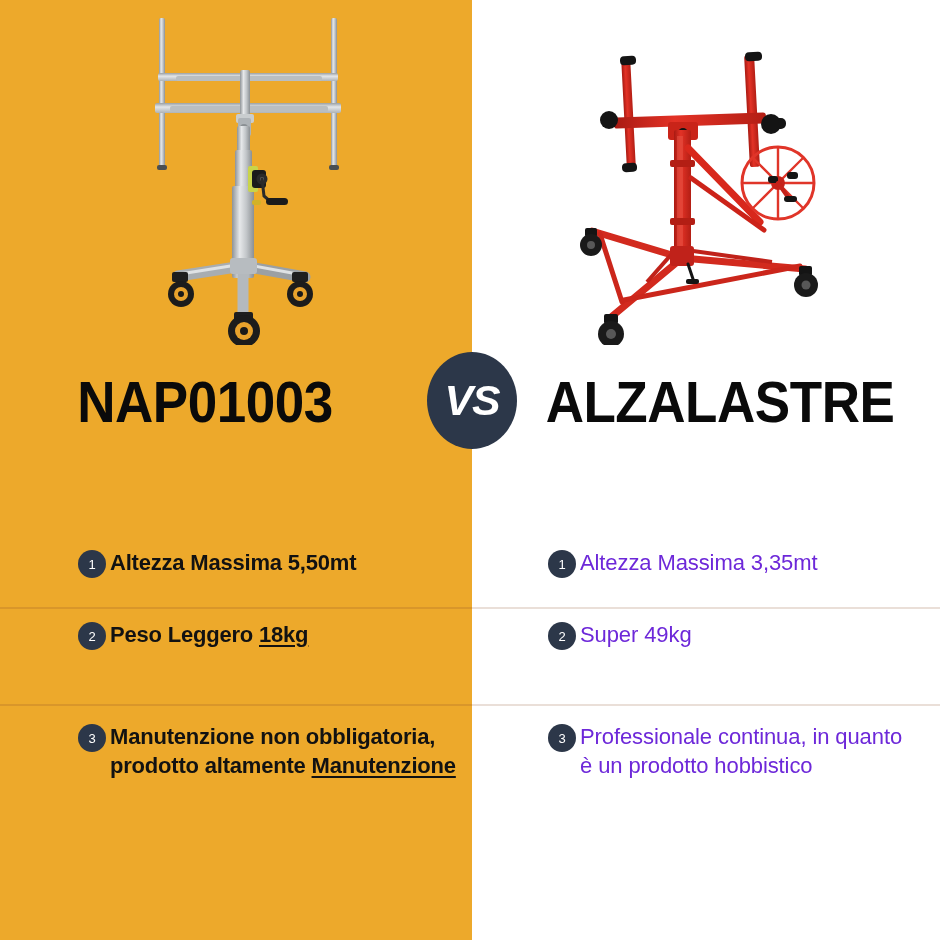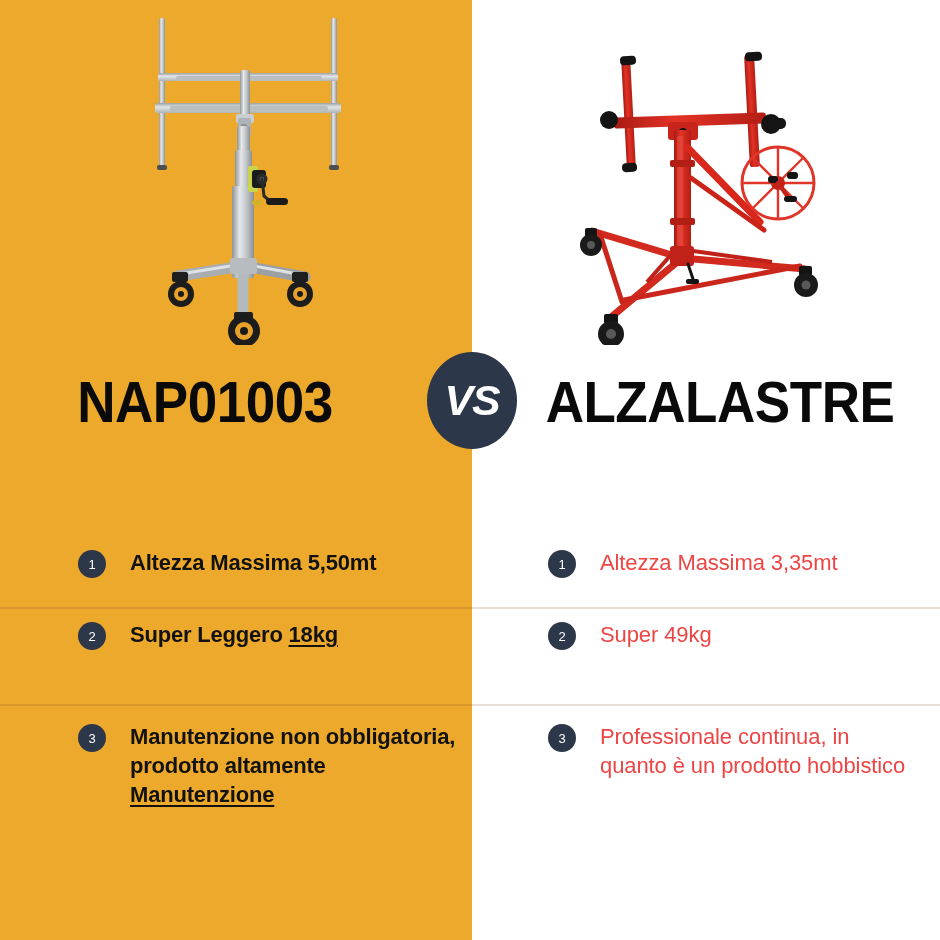--- a/index.html
+++ b/index.html
@@ -157,33 +157,33 @@
     font-family: "Liberation Sans", sans-serif;
     font-size: 13px;
     font-weight: normal;
     display: flex;
     align-items: center;
     justify-content: center;
     margin-top: 2px;
   }
 
   .feature-text {
-    margin-left: 24px;
+    margin-left: 4px;
     font-family: "Liberation Sans", sans-serif;
     font-size: 22px;
     line-height: 29px;
     color: #121212;
   }
   .cell-left .feature-text {
     font-weight: bold;
     letter-spacing: -0.2px;
   }
   .cell-right .feature-text {
     font-weight: normal;
-    color: #ef4444;
+    color: #6d28d9;
     letter-spacing: -0.1px;
   }
   .feature-text u {
     text-underline-offset: 3px;
   }
 </style>
 </head>
 <body>
 
 <div id="page">
@@ -379,21 +379,21 @@
     <div class="cell cell-right">
       <div class="num-badge">1</div>
       <div class="feature-text">Altezza Massima 3,35mt</div>
     </div>
   </div>
 
   <div class="feature-row" id="feature-row-2">
     <div class="cell cell-left">
       <div class="num-badge">2</div>
       <div class="feature-text">
-        <span>Super Leggero </span><u>18kg</u>
+        <span>Peso Leggero </span><u>18kg</u>
       </div>
     </div>
     <div class="cell cell-right">
       <div class="num-badge">2</div>
       <div class="feature-text">Super 49kg</div>
     </div>
   </div>
 
   <div class="feature-row" id="feature-row-3">
     <div class="cell cell-left">

